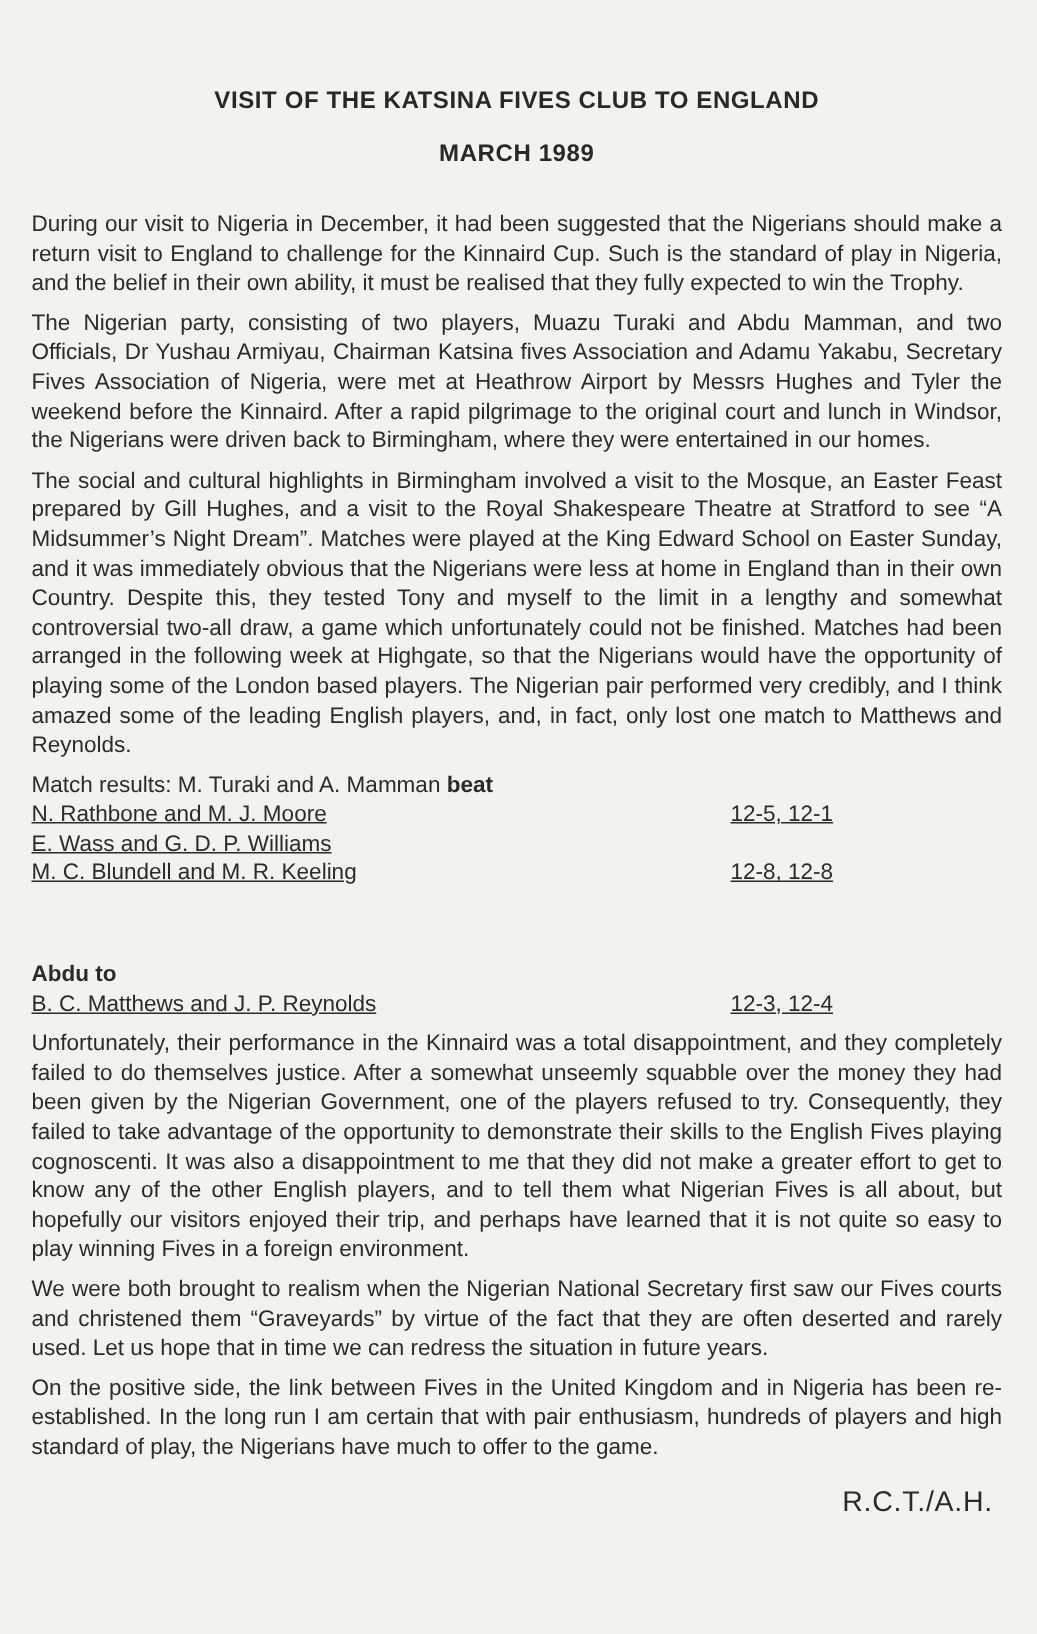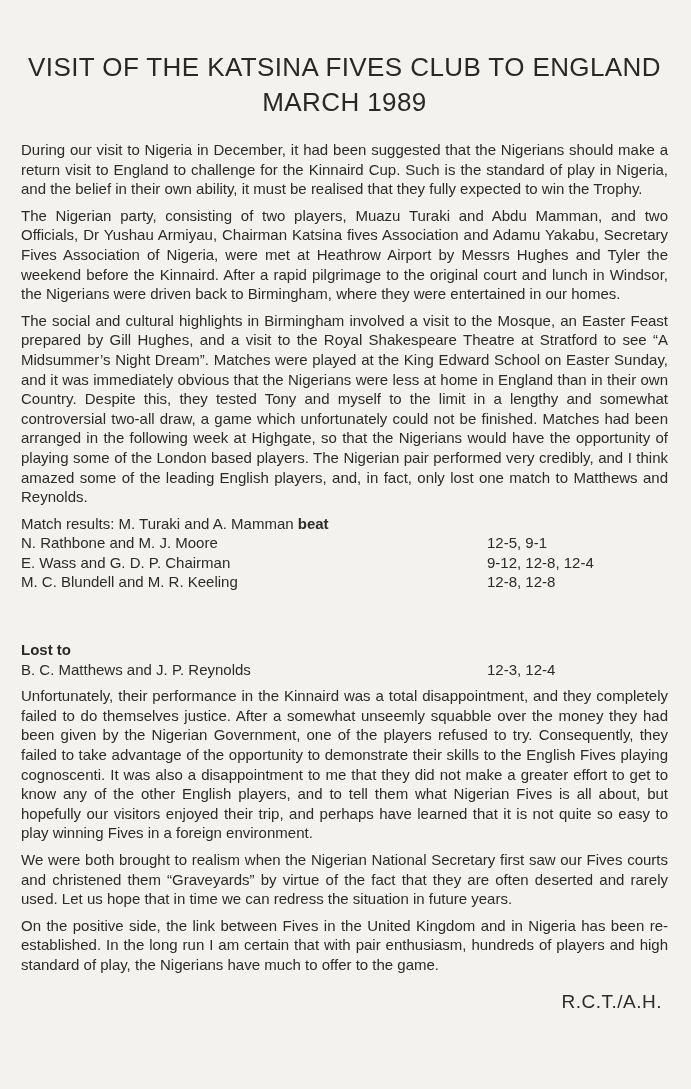--- a/index.html
+++ b/index.html
@@ -14,22 +14,22 @@
     margin: 0 auto;
     background: #f3f2ee;
     box-sizing: border-box;
     padding: 50px 23px 0 21px;
     font-family: "Liberation Sans", sans-serif;
     color: #2d2b28;
     overflow: hidden;
   }
   .title-block {
     text-align: center;
-    font-weight: normal;
-    font-size: 26px;
+    font-weight: bold;
+    font-size: 16px;
     line-height: 35px;
     letter-spacing: 0.4px;
     color: #292826;
   }
   .body-text {
     margin-top: 20px;
   }
   .para {
     margin: 0 0 7px 0;
     font-size: 15px;
@@ -42,20 +42,21 @@
     font-size: 15px;
     line-height: 19.6px;
   }
   .results-heading .bold,
   .lost-label {
     font-weight: bold;
     margin-top: 48px;
   }
   .result-row {
     display: flex;
+    text-decoration: underline;
   }
   .result-row .opponents {
     width: 466px;
     flex: 0 0 466px;
   }
   .result-row .scores {
     flex: 1;
     white-space: nowrap;
   }
   .signature {
@@ -83,32 +84,31 @@
     <p class="para">The Nigerian party, consisting of two players, Muazu Turaki and Abdu Mamman, and two Officials, Dr Yushau Armiyau, Chairman Katsina fives Association and Adamu Yakabu, Secretary Fives Association of Nigeria, were met at Heathrow Airport by Messrs Hughes and Tyler the weekend before the Kinnaird. After a rapid pilgrimage to the original court and lunch in Windsor, the Nigerians were driven back to Birmingham, where they were entertained in our homes.</p>
     <p class="para">The social and cultural highlights in Birmingham involved a visit to the Mosque, an Easter Feast prepared by Gill Hughes, and a visit to the Royal Shakespeare Theatre at Stratford to see “A Midsummer’s Night Dream”. Matches were played at the King Edward School on Easter Sunday, and it was immediately obvious that the Nigerians were less at home in England than in their own Country. Despite this, they tested Tony and myself to the limit in a lengthy and somewhat controversial two-all draw, a game which unfortunately could not be finished. Matches had been arranged in the following week at Highgate, so that the Nigerians would have the opportunity of playing some of the London based players. The Nigerian pair performed very credibly, and I think amazed some of the leading English players, and, in fact, only lost one match to Matthews and Reynolds.</p>
 
     <div class="results-block">
       <div class="results-heading">
         <span>Match results: M. Turaki and A. Mamman </span><span class="bold">beat</span>
       </div>
 
       <div class="result-row">
         <span class="opponents">N. Rathbone and M. J. Moore</span>
-        <span class="scores">12-5, 9-1</span>
+        <span class="scores">12-5, 12-1</span>
       </div>
       <div class="result-row">
-        <span class="opponents">E. Wass and G. D. P. Chairman</span>
-        <span class="scores">9-12, 12-8, 12-4</span>
+        <span class="opponents">E. Wass and G. D. P. Williams</span>
       </div>
       <div class="result-row">
         <span class="opponents">M. C. Blundell and M. R. Keeling</span>
         <span class="scores">12-8, 12-8</span>
       </div>
 
-      <div class="lost-label">Lost to</div>
+      <div class="lost-label">Abdu to</div>
 
       <div class="result-row">
         <span class="opponents">B. C. Matthews and J. P. Reynolds</span>
         <span class="scores">12-3, 12-4</span>
       </div>
     </div>
 
     <p class="para">Unfortunately, their performance in the Kinnaird was a total disappointment, and they completely failed to do themselves justice. After a somewhat unseemly squabble over the money they had been given by the Nigerian Government, one of the players refused to try. Consequently, they failed to take advantage of the opportunity to demonstrate their skills to the English Fives playing cognoscenti. It was also a disappointment to me that they did not make a greater effort to get to know any of the other English players, and to tell them what Nigerian Fives is all about, but hopefully our visitors enjoyed their trip, and perhaps have learned that it is not quite so easy to play winning Fives in a foreign environment.</p>
     <p class="para">We were both brought to realism when the Nigerian National Secretary first saw our Fives courts and christened them “Graveyards” by virtue of the fact that they are often deserted and rarely used. Let us hope that in time we can redress the situation in future years.</p>
     <p class="para">On the positive side, the link between Fives in the United Kingdom and in Nigeria has been re-established. In the long run I am certain that with pair enthusiasm, hundreds of players and high standard of play, the Nigerians have much to offer to the game.</p>

